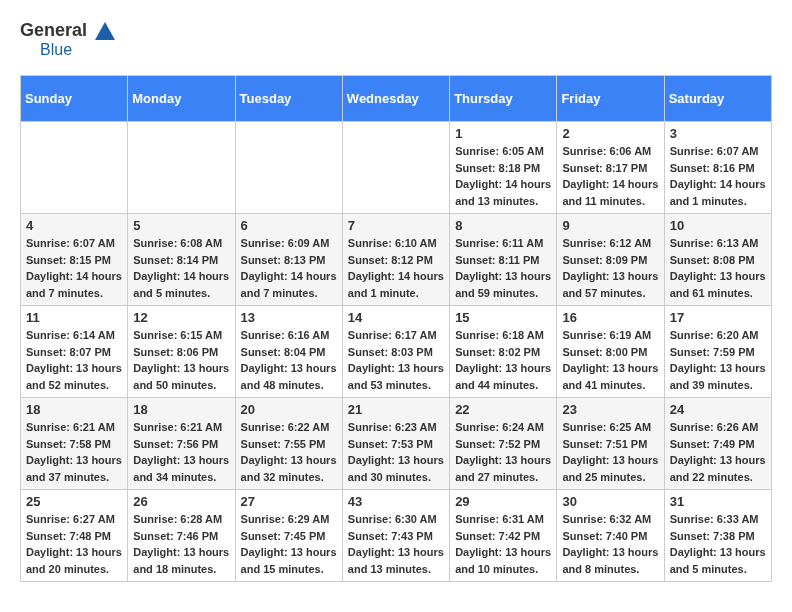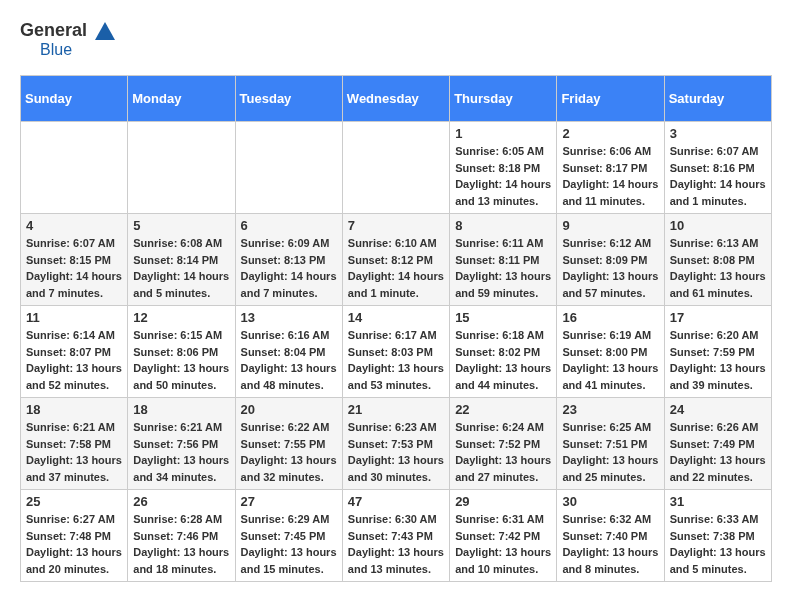--- a/index.html
+++ b/index.html
@@ -234,21 +234,21 @@
         </td>
         <td>
           <span class="day-num">26</span>
           <div class="day-info"><span>Sunrise: 6:28 AM</span><br><span>Sunset: 7:46 PM</span><br><span>Daylight: 13 hours</span><br><span>and 18 minutes.</span></div>
         </td>
         <td>
           <span class="day-num">27</span>
           <div class="day-info"><span>Sunrise: 6:29 AM</span><br><span>Sunset: 7:45 PM</span><br><span>Daylight: 13 hours</span><br><span>and 15 minutes.</span></div>
         </td>
         <td>
-          <span class="day-num">47</span>
+          <span class="day-num">43</span>
           <div class="day-info"><span>Sunrise: 6:30 AM</span><br><span>Sunset: 7:43 PM</span><br><span>Daylight: 13 hours</span><br><span>and 13 minutes.</span></div>
         </td>
         <td>
           <span class="day-num">29</span>
           <div class="day-info"><span>Sunrise: 6:31 AM</span><br><span>Sunset: 7:42 PM</span><br><span>Daylight: 13 hours</span><br><span>and 10 minutes.</span></div>
         </td>
         <td>
           <span class="day-num">30</span>
           <div class="day-info"><span>Sunrise: 6:32 AM</span><br><span>Sunset: 7:40 PM</span><br><span>Daylight: 13 hours</span><br><span>and 8 minutes.</span></div>
         </td>

